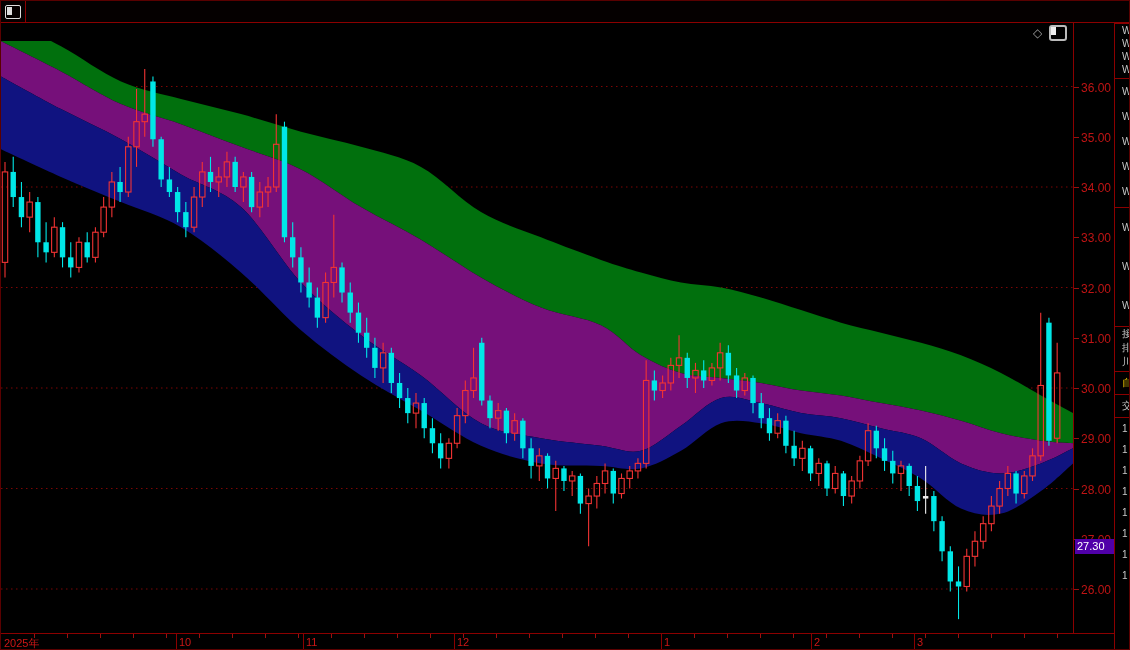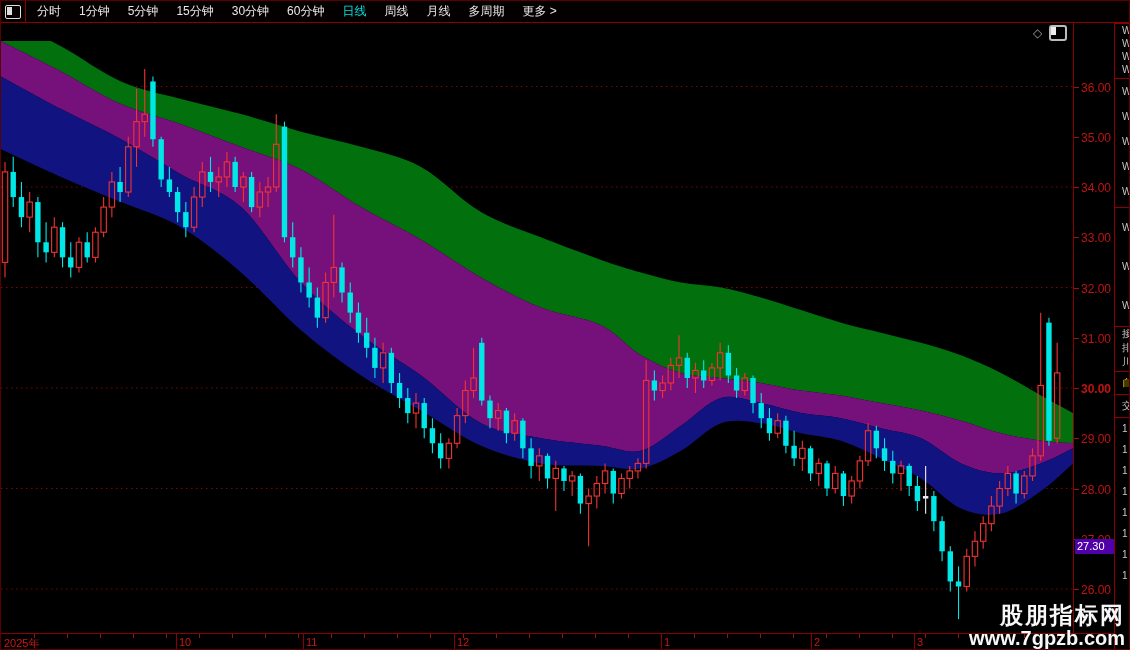--- a/index.html
+++ b/index.html
@@ -52,33 +52,20 @@
 </head>
 <body>
 
 <div id="app">
 
   <div class="toolbar">
     <span class="tb-icon">
         <span class="half"></span>
       </span>
     <span class="tb-sep"></span>
-    <nav class="tb-left">
-        <span class="tb-item">分时</span>
-        <span class="tb-item">1分钟</span>
-        <span class="tb-item">5分钟</span>
-        <span class="tb-item">15分钟</span>
-        <span class="tb-item">30分钟</span>
-        <span class="tb-item">60分钟</span>
-        <span class="tb-item active">日线</span>
-        <span class="tb-item">周线</span>
-        <span class="tb-item">月线</span>
-        <span class="tb-item">多周期</span>
-        <span class="tb-item">更多 &gt;</span>
-      </nav>
   </div>
 
   <div class="tb2-icons">
     <span class="diamond">◇</span>
     <span class="panel-ic">
         <span class="half"></span>
       </span>
   </div>
 
   <svg id="chart" width="1072" height="592">
@@ -679,21 +666,21 @@
       <span class="pa-label" style="top: 107.75px;">35.00</span>
       <span class="pa-tick" style="top: 164px;"></span>
       <span class="pa-label" style="top: 158px;">34.00</span>
       <span class="pa-tick" style="top: 214.25px;"></span>
       <span class="pa-label" style="top: 208.25px;">33.00</span>
       <span class="pa-tick" style="top: 264.5px;"></span>
       <span class="pa-label" style="top: 258.5px;">32.00</span>
       <span class="pa-tick" style="top: 314.75px;"></span>
       <span class="pa-label" style="top: 308.75px;">31.00</span>
       <span class="pa-tick" style="top: 365px;"></span>
-      <span class="pa-label" style="top: 359px; font-weight: bold;">30.00</span>
+      <span class="pa-label" style="top: 359px;">30.00</span>
       <span class="pa-tick" style="top: 415.25px;"></span>
       <span class="pa-label" style="top: 409.25px;">29.00</span>
       <span class="pa-tick" style="top: 465.5px;"></span>
       <span class="pa-label" style="top: 459.5px;">28.00</span>
       <span class="pa-tick" style="top: 515.75px;"></span>
       <span class="pa-label" style="top: 509.75px;">27.00</span>
       <span class="pa-tick" style="top: 566px;"></span>
       <span class="pa-label" style="top: 560px;">26.00</span>
       <span class="pa-tag" style="top: 516px;">27.30</span>
     </div>
@@ -789,18 +776,14 @@
     </div>
 
   <div class="partial-row">
     
     
     
     
     
   </div>
 
-  <div class="watermark">
-    <div class="wm1">股朋指标网</div>
-    <div class="wm2">www.7gpzb.com</div>
-  </div>
 
 </div>
 
 </body></html>

